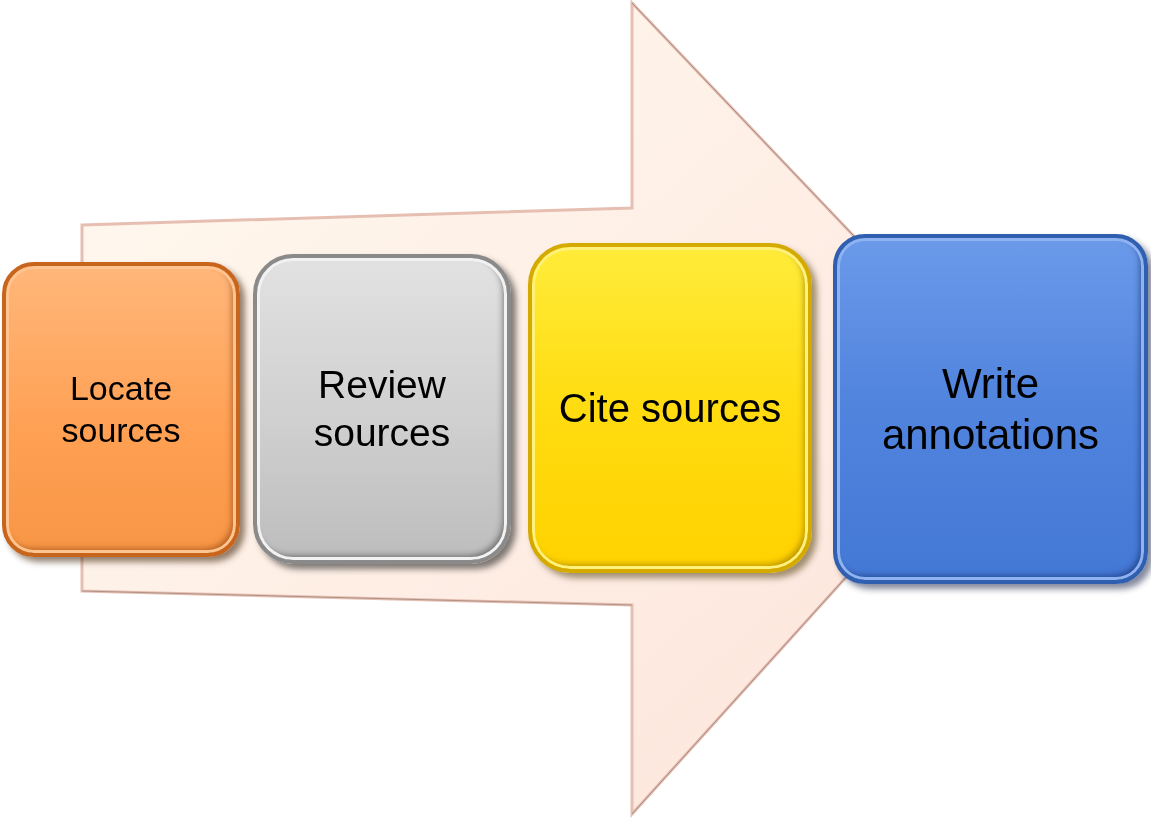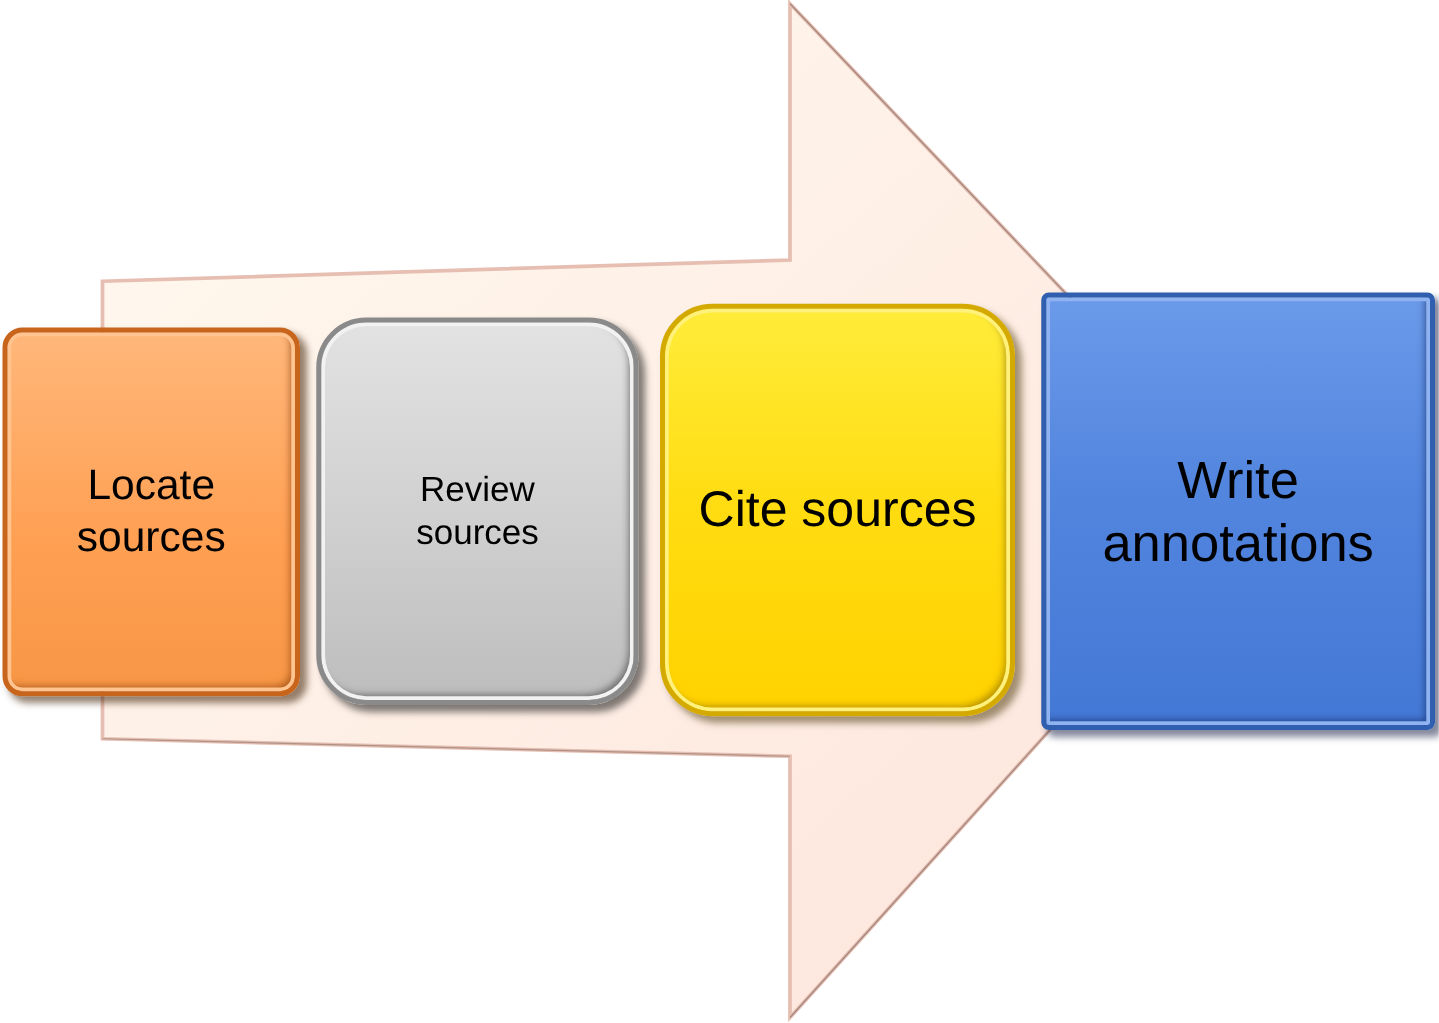--- a/index.html
+++ b/index.html
@@ -5,36 +5,36 @@
   html, body { margin: 0; padding: 0; background: #ffffff; }
   body { width: 1151px; height: 818px; position: relative; overflow: hidden;
          font-family: "Liberation Sans", "DejaVu Sans", sans-serif; }
   #arrow { position: absolute; left: 0; top: 0; width: 1151px; height: 818px; }
   .step {
     position: absolute; box-sizing: border-box;
     display: flex; align-items: center; justify-content: center; text-align: center;
     color: #000; line-height: 1.22;
   }
   .step .label { display: block; padding: 0 8px; white-space: pre-line; }
-  #step-0 { left: 2px;  top: 262px; width: 238px; height: 295px; border-radius: 16px;
+  #step-0 { left: 2px;  top: 262px; width: 238px; height: 295px; border-radius: 32px;
     background: linear-gradient(180deg, #ffb77a 0%, #ff9f52 60%, #f79645 100%);
     border: 4px solid #c7651d;
     box-shadow: inset 0 0 0 3px #ffc48f, inset -4px -4px 6px rgba(120,50,0,.55), 5px 5px 6px rgba(60,30,0,.55);
     font-size: 34px; }
   #step-1 { left: 253px; top: 254px; width: 258px; height: 310px; border-radius: 40px;
     background: linear-gradient(180deg, #e2e2e2 0%, #cfcfcf 55%, #bdbdbd 100%);
     border: 4px solid #8a8a8a;
     box-shadow: inset 0 0 0 3px #f2f2f2, inset -4px -4px 6px rgba(40,40,40,.55), 5px 5px 6px rgba(20,20,20,.55);
-    font-size: 28px; justify-content: center; }
+    font-size: 39px; justify-content: center; }
   #step-2 { left: 528px; top: 243px; width: 284px; height: 330px; border-radius: 42px;
     background: linear-gradient(180deg, #ffec3a 0%, #ffdc10 50%, #ffd200 100%);
     border: 4px solid #d4a900;
     box-shadow: inset 0 0 0 3px #fff17a, inset -4px -4px 6px rgba(120,90,0,.55), 5px 5px 6px rgba(70,50,0,.5);
     font-size: 40px; align-items: center; }
-  #step-3 { left: 833px; top: 234px; width: 315px; height: 350px; border-radius: 6px;
+  #step-3 { left: 833px; top: 234px; width: 315px; height: 350px; border-radius: 32px;
     background: linear-gradient(180deg, #6b9aea 0%, #5285de 45%, #4478d6 100%);
     border: 4px solid #2f5fae;
     box-shadow: inset 0 0 0 3px #8fb3f0, inset -4px -4px 6px rgba(10,30,80,.55), 5px 5px 6px rgba(10,20,60,.5);
     font-size: 42px; }
 </style>
 </head>
 <body>
 
 <svg id="arrow" viewBox="0 0 1151 818">
   <defs>

